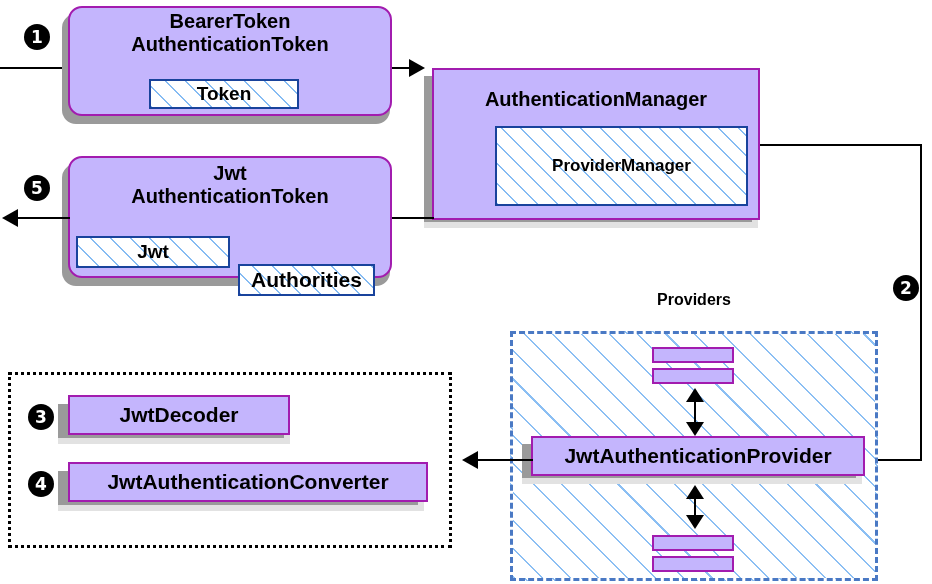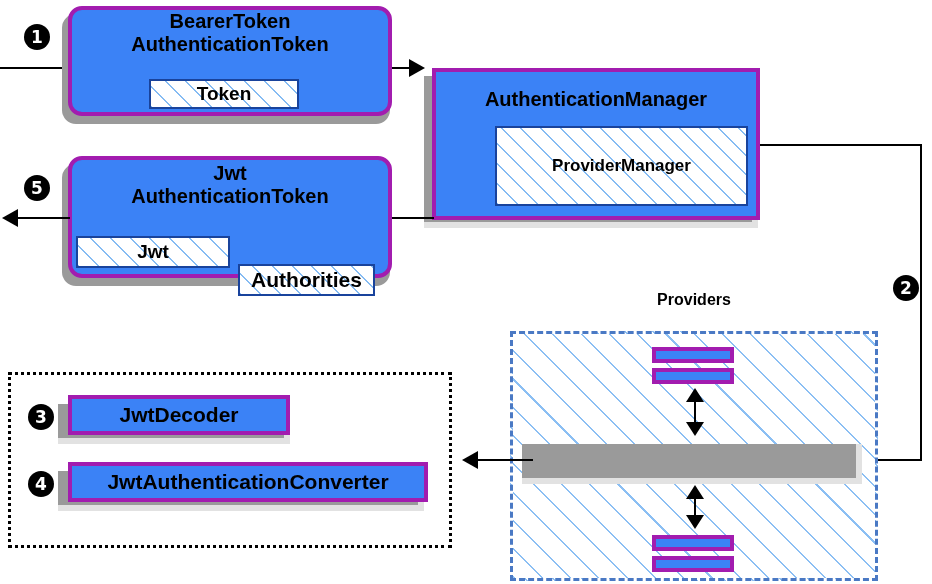--- a/index.html
+++ b/index.html
@@ -21,22 +21,22 @@
     background:#9a9a9a;
   }
   .shadow-light{
     position:absolute;
     background:#e2e2e2;
   }
 
   
   .blue-box{
     position:absolute;
-    background:#3b82f6;
-    border:4px solid #a21caf;
+    background:#c4b5fd;
+    border:2px solid #a21caf;
     box-sizing:border-box;
     display:flex;
     align-items:center;
     justify-content:center;
     text-align:center;
     color:#000000;
     font-weight:bold;
   }
   .blue-box.rounded{border-radius:14px;}
 
@@ -198,20 +198,21 @@
 
   <div class="blue-box" style="left:652px; top:347px; width:82px; height:16px;"></div>
   <div class="blue-box" style="left:652px; top:368px; width:82px; height:16px;"></div>
 
   <div class="vline" style="left:694px; top:392px; height:40px;"></div>
   <div class="arrow-up" style="left:686px; top:388px;"></div>
   <div class="arrow-down" style="left:686px; top:422px;"></div>
 
   <div class="shadow-light" style="left:522px; top:444px; width:340px; height:40px;"></div>
   <div class="shadow-dark" style="left:522px; top:444px; width:334px; height:34px;"></div>
+  <div class="blue-box" style="left:531px; top:436px; width:334px; height:40px; font-size:21px;">JwtAuthenticationProvider</div>
 
   <div class="vline" style="left:694px; top:489px; height:36px;"></div>
   <div class="arrow-up" style="left:686px; top:485px;"></div>
   <div class="arrow-down" style="left:686px; top:515px;"></div>
 
   <div class="blue-box" style="left:652px; top:535px; width:82px; height:16px;"></div>
   <div class="blue-box" style="left:652px; top:556px; width:82px; height:16px;"></div>
 
   <div class="hline" style="left:478px; top:459px; width:55px;"></div>
   <div class="arrow-left" style="left:462px; top:451px;"></div>

